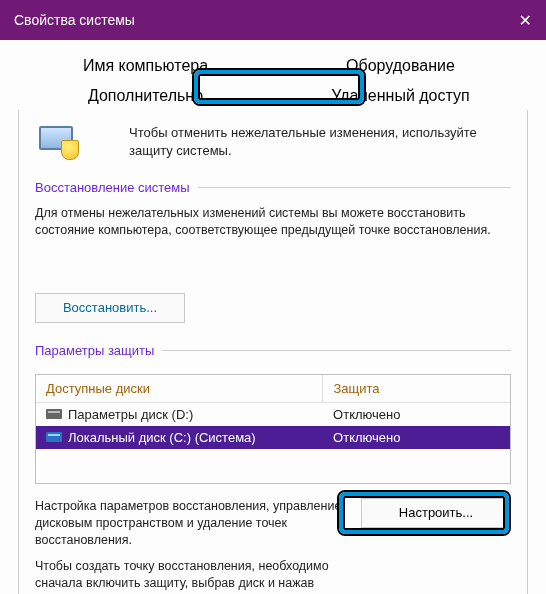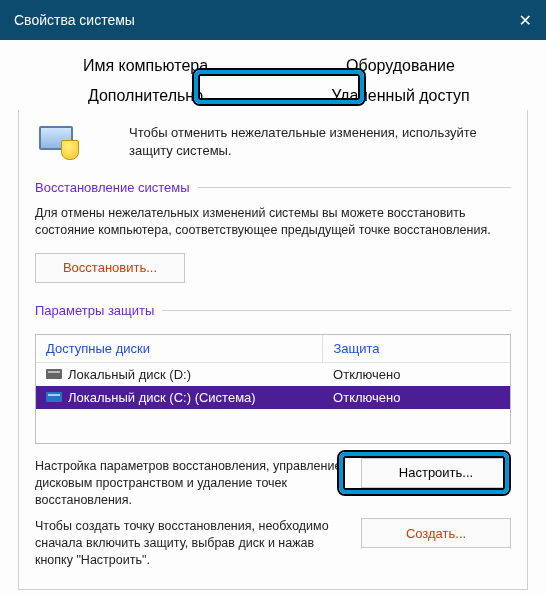--- a/index.html
+++ b/index.html
@@ -1,18 +1,18 @@
 <!DOCTYPE html>
 <html><head>
 <meta charset="utf-8">
 <style>
 * { box-sizing: border-box; margin: 0; padding: 0; font-family: 'Segoe UI', Tahoma, sans-serif; }
 body { width: 546px; height: 594px; background: #fff; overflow: hidden; }
 
-.titlebar { height: 40px; background: #0c4a6e; color: #fff; display: flex; align-items: center; padding: 0 14px; font-size: 14px; position: relative; }
+.titlebar { height: 40px; background: #701a75; color: #fff; display: flex; align-items: center; padding: 0 14px; font-size: 14px; position: relative; }
 .titlebar .close { position: absolute; right: 14px; top: 50%; transform: translateY(-50%); font-size: 16px; cursor: pointer; }
 
 .dialog-body { padding: 10px 18px 14px 18px; background: #fdfdfd; height: calc(100% - 40px); display: flex; flex-direction: column; }
 
 .tabs-wrap { position: relative; }
 .tab { padding: 6px 0 4px 0; text-align: center; cursor: pointer; border: 1px solid transparent; position: relative; }
 .tab.row1 { flex: 1; }
 .tab.row2 { flex: 1; }
 .tab-row1, .tab-row2 { display: flex; width: 100%; }
 .highlight-box { position: absolute; border: 4px solid #0095d8; border-radius: 6px; box-shadow: inset 0 0 0 2px #000, 0 0 0 2px #000; pointer-events: none; }
@@ -25,24 +25,24 @@
 .intro-icon .monitor { width: 34px; height: 24px; border: 2px solid #5a7ea8; border-radius: 2px; background: linear-gradient(#cfe5ff,#8fb8e0); position: absolute; left: 4px; top: 2px; }
 .intro-icon .shield { width: 18px; height: 20px; background: radial-gradient(circle at 40% 30%, #fff176, #f9c22e); border-radius: 2px 2px 8px 8px; position: absolute; right: 0; bottom: 0; border: 1px solid #c0941a; }
 .intro-text { line-height: 1.35; margin-left: 40px; }
 
 .group-label { font-size: 13px; color: #6d28d9; display: flex; align-items: center; gap: 8px; margin: 6px 0 10px 0; }
 .group-label::after { content: ""; flex: 1; height: 1px; background: #d0d0d0; }
 
 .restore-row { display: flex; gap: 14px; align-items: flex-start; margin-bottom: 14px; flex-direction: column; }
 .restore-text { flex: 1; line-height: 1.35; font-size: 12.5px; }
 .btn { min-width: 150px; height: 30px; border: 1px solid #c8c8c8; background: #fafafa; font-size: 13px; cursor: pointer; padding: 0 12px; }
-.btn:disabled { color: #c2410c; cursor: default; }
+.btn:disabled { color: #0369a1; cursor: default; margin-top: 40px; }
 
 .drives-box { border: 1px solid #bfbfbf; margin-top: 6px; margin-bottom: 14px; }
-.drives-head { display: flex; font-size: 13px; color: #1d4ed8; }
+.drives-head { display: flex; font-size: 13px; color: #a16207; }
 .drives-head .col { padding: 6px 10px; border-right: 1px solid #e0e0e0; border-bottom: 1px solid #e0e0e0; }
 .drives-head .col:last-child { border-right: none; }
 .col-name { flex: 1.6; }
 .col-prot { flex: 1; }
 .drives-body { min-height: 80px; }
 .drive-row { display: flex; font-size: 13px; padding: 2px 0; }
 .drive-row .cell { padding: 2px 10px; display: flex; align-items: center; gap: 6px; }
 .drive-row.selected { background: #4c1d95; color: #fff; }
 .disk-icon { width: 16px; height: 10px; background: #666; border-radius: 1px; display: inline-block; position: relative; }
 .disk-icon::after { content:""; position:absolute; left:2px; top:2px; width:12px; height:2px; background:#bbb; }
@@ -96,21 +96,21 @@
 
     <div class="drives-box">
       <div class="drives-head">
         <div class="col col-name">Доступные диски</div>
         <div class="col col-prot">Защита</div>
       </div>
       <div class="drives-body">
         <div class="drive-row">
           <div class="cell col-name">
               <span class="disk-icon"></span>
-              <span>Локальный диск (D:)</span>
+              <span>Параметры диск (D:)</span>
             </div>
           <div class="cell col-prot">
               <span>Отключено</span>
             </div>
         </div>
         <div class="drive-row selected">
           <div class="cell col-name">
               <span class="disk-icon blue"></span>
               <span>Локальный диск (C:) (Система)</span>
             </div>

